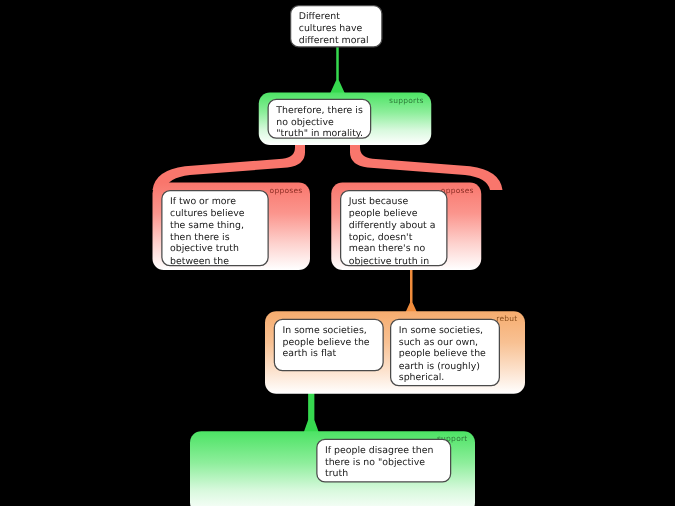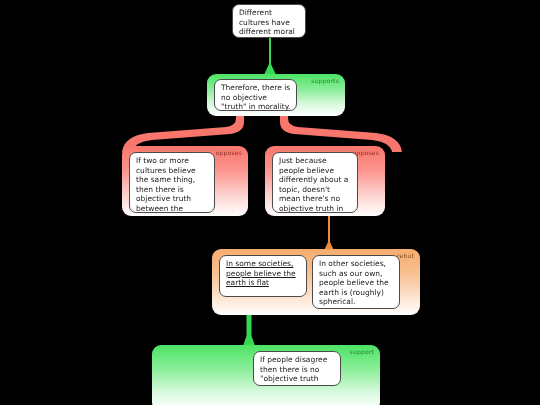--- a/index.html
+++ b/index.html
@@ -116,22 +116,22 @@
     <div class="claim" style="left:7px; top:6px; width:86px; height:61px;">If two or more cultures believe the same thing, then there is objective truth between the cultures.</div>
   </div>
 
   <div class="group red" style="left:265px; top:146px; width:120px; height:70px;">
     <span class="group-label">opposes</span>
     <div class="claim" style="left:7px; top:6px; width:86px; height:61px;">Just because people believe differently about a topic, doesn't mean there's no objective truth in this topic.</div>
   </div>
 
   <div class="group orange" style="left:212px; top:249px; width:208px; height:66px;">
     <span class="group-label">rebut</span>
-    <div class="claim" style="left:7px; top:6px; width:88px; height:42px;text-decoration:underline;">In some societies, people believe the earth is flat</div>
-    <div class="claim" style="left:100px; top:6px; width:88px; height:54px;">In other societies, such as our own, people believe the earth is (roughly) spherical.</div>
+    <div class="claim" style="left:7px; top:6px; width:88px; height:42px;">In some societies, people believe the earth is flat</div>
+    <div class="claim" style="left:100px; top:6px; width:88px; height:54px;">In some societies, such as our own, people believe the earth is (roughly) spherical.</div>
   </div>
 
   <div class="group green" style="left:152px; top:345px; width:228px; height:66px;">
     <span class="group-label">support</span>
-    <div class="claim" style="left:101px; top:6px; width:88px; height:35px;">If people disagree then there is no "objective truth</div>
+    <div class="claim" style="left:101px; top:6px; width:108px; height:35px;">If people disagree then there is no "objective truth</div>
   </div>
 
 </div>
 
 </body></html>

